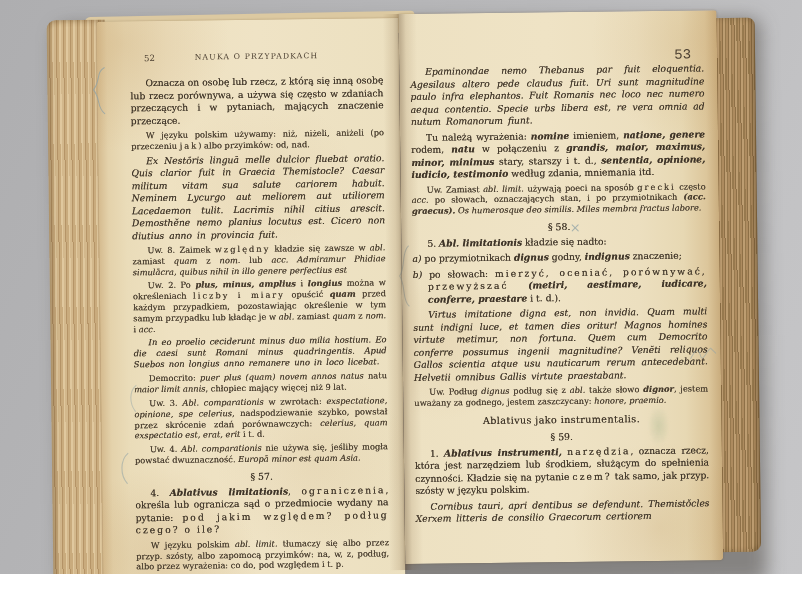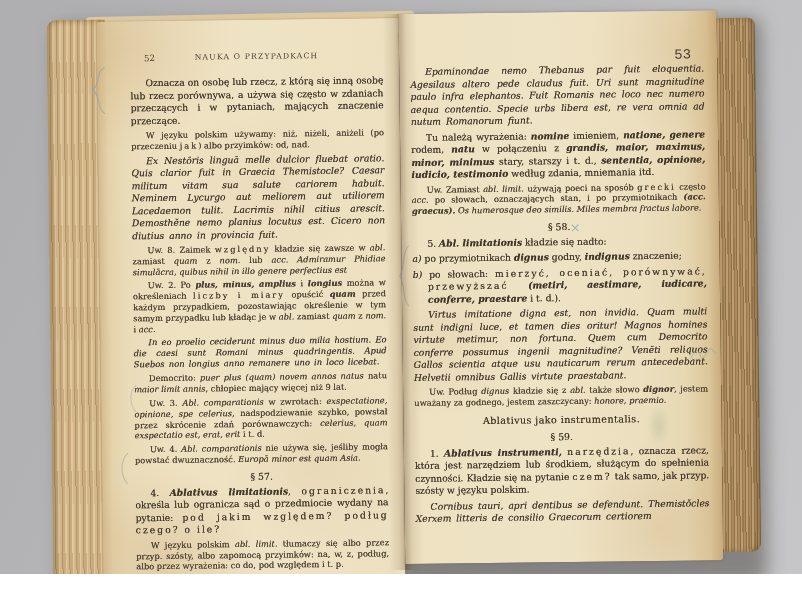--- a/index.html
+++ b/index.html
@@ -116,21 +116,21 @@
       <div class="pagenum-r">53</div>
       <div class="col col-right">
           <p class="blk example ind"><span>Epaminondae nemo Thebanus par fuit eloquentia. Agesilaus altero pede claudus fuit. Uri sunt magnitudine paulo infra elephantos. Fuit Romanis nec loco nec numero aequa contentio. Specie urbs libera est, re vera omnia ad nutum Romanorum fiunt.</span></p>
           <p class="blk body ind"><span>Tu należą wyrażenia: </span><span class="bit">nomine</span><span> imieniem, </span><span class="bit">natione, genere</span><span> rodem, </span><span class="bit">natu</span><span> w połączeniu z </span><span class="bit">grandis, maior, maximus, minor, minimus</span><span> stary, starszy i t. d., </span><span class="bit">sententia, opinione, iudicio, testimonio</span><span> według zdania, mniemania itd.</span></p>
           <p class="blk note ind"><span>Uw. Zamiast </span><span class="it">abl. limit.</span><span> używają poeci na sposób </span><span class="lsp">grecki</span><span> często </span><span class="it">acc.</span><span> po słowach, oznaczających stan, i po przymiotnikach </span><span class="bit">(acc. graecus).</span><span> </span><span class="it">Os humerosque deo similis. Miles membra fractus labore.</span></p>
           <p class="blk section"><span>§ 58.</span></p>
           <p class="blk body ind"><span>5. </span><span class="bit">Abl. limitationis</span><span> kładzie się nadto:</span></p>
           <p class="blk item"><span class="it">a)</span><span> po przymiotnikach </span><span class="bit">dignus</span><span> godny, </span><span class="bit">indignus</span><span> znaczenie;</span></p>
           <p class="blk item"><span class="it">b)</span><span> po słowach: </span><span class="lsp">mierzyć, oceniać, porównywać, przewyższać</span><span> </span><span class="bit">(metiri, aestimare, iudicare, conferre, praestare</span><span> i t. d.).</span></p>
           <p class="blk example ind"><span>Virtus imitatione digna est, non invidia. Quam multi sunt indigni luce, et tamen dies oritur! Magnos homines virtute metimur, non fortuna. Quem cum Democrito conferre possumus ingenii magnitudine? Venĕti reliquos Gallos scientia atque usu nauticarum rerum antecedebant. Helvetii omnibus Gallis virtute praestabant.</span></p>
-          <p class="blk note ind"><span>Uw. Podług </span><span class="it">dignus</span><span> kładzie się z </span><span class="it">abl.</span><span> także słowo </span><span class="bit">dignor</span><span>, jestem uważany za godnego, jestem zaszczycany: </span><span class="it">honore, praemio.</span></p>
+          <p class="blk note ind"><span>Uw. Podług </span><span class="it">dignus</span><span> podług się z </span><span class="it">abl.</span><span> także słowo </span><span class="bit">dignor</span><span>, jestem uważany za godnego, jestem zaszczycany: </span><span class="it">honore, praemio.</span></p>
           <p class="blk centerhead"><span>Ablativus jako instrumentalis.</span></p>
           <p class="blk section"><span>§ 59.</span></p>
           <p class="blk body ind"><span>1. </span><span class="bit">Ablativus instrumenti,</span><span> </span><span class="lsp">narzędzia</span><span>, oznacza rzecz, która jest narzędziem lub środkiem, służącym do spełnienia czynności. Kładzie się na pytanie </span><span class="lsp">czem?</span><span> tak samo, jak przyp. szósty w języku polskim.</span></p>
           <p class="blk example ind"><span>Cornibus tauri, apri dentibus se defendunt. Themistŏcles Xerxem litteris de consilio Graecorum certiorem</span></p>
         </div>
 
       <svg class="pencil" style="left:170px;top:212px;" width="8" height="8" viewBox="0 0 8 8">
         <line x1="1" y1="1" x2="7" y2="7"></line>
           <line x1="7" y1="1" x2="1" y2="7"></line>
       </svg>

